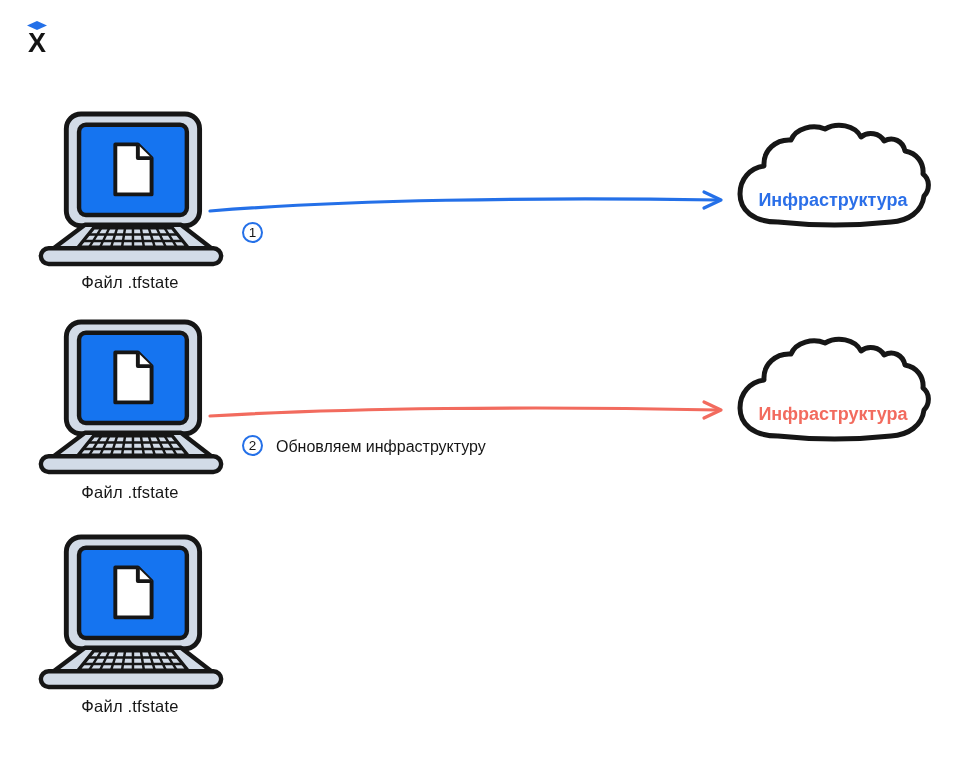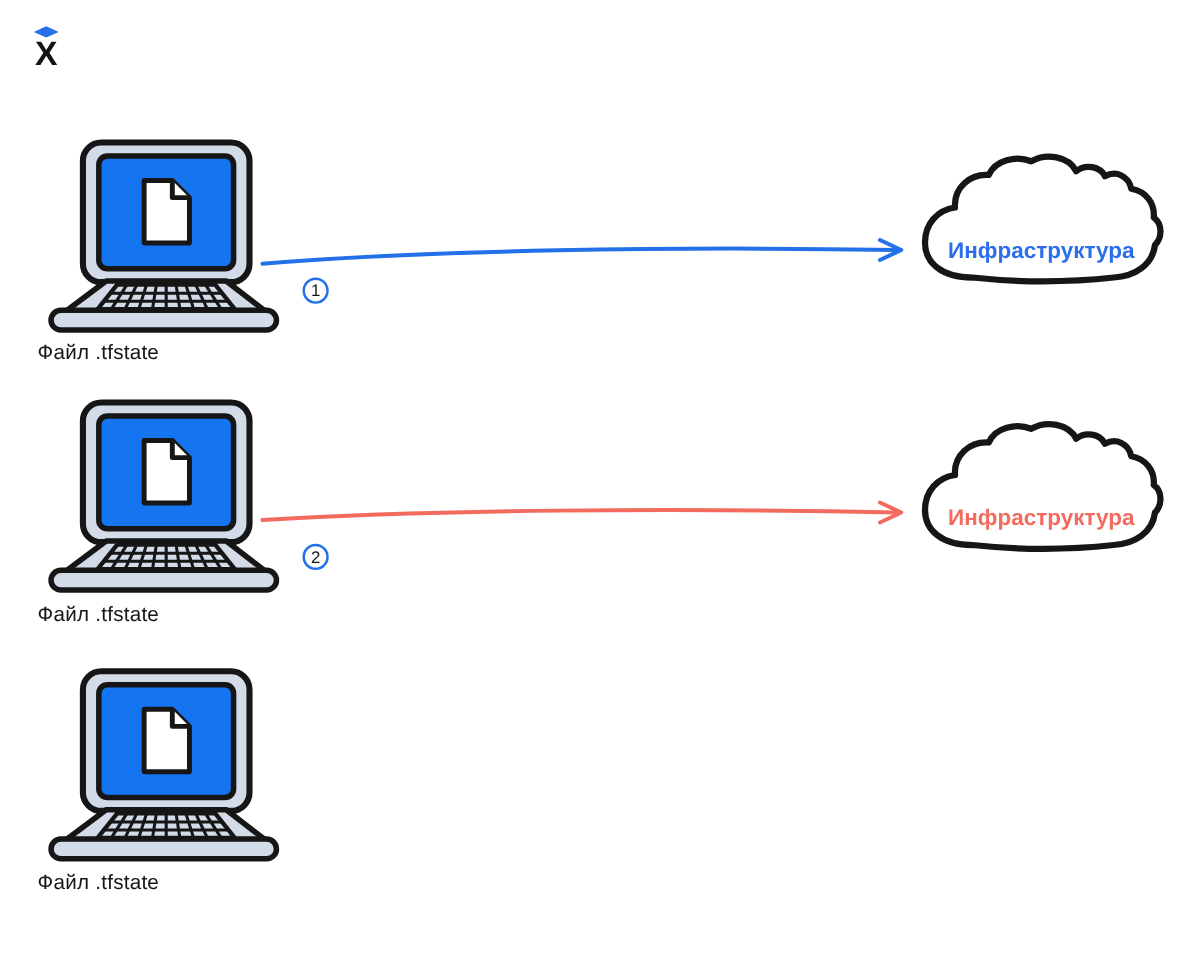--- a/index.html
+++ b/index.html
@@ -11,21 +11,21 @@
     position: relative;
     width: 961px;
     height: 778px;
     background: #ffffff;
     overflow: hidden;
   }
   .abs { position: absolute; }
   .laptop-label {
     position: absolute;
     width: 200px;
-    text-align: left;
+    text-align: center;
     font-size: 16.5px;
     color: #161616;
     letter-spacing: 0.2px;
   }
   .step-badge {
     position: absolute;
     width: 21px;
     height: 21px;
     border-radius: 50%;
     border: 2px solid #2470E8;
@@ -108,20 +108,21 @@
     <use href="#laptop-shape"></use>
   </svg>
   <div class="laptop-label" style="left:30px; top:483px;">Файл .tfstate</div>
 
   <svg class="abs" style="left:205px; top:398px;" width="530" height="34" viewBox="0 0 530 34">
     <path d="M5 18 C140 10, 330 8, 512 12" fill="none" stroke-width="3.2" stroke-linecap="round" stroke="#F26B5E"></path>
     <path d="M499 4 L516 12 L499 20" fill="none" stroke-width="3.2" stroke-linecap="round" stroke-linejoin="round" stroke="#F26B5E"></path>
   </svg>
 
   <div class="step-badge" style="left:242px; top:435px;">2</div>
+  <div class="step-label" style="left:276px; top:437px;">Обновляем инфраструктуру</div>
 
   <svg class="abs" style="left:733px; top:336px;" width="200" height="112" viewBox="0 0 200 112">
     <use href="#cloud-shape"></use>
     <text class="cloud-text" x="100" y="84" text-anchor="middle" fill="#F26B5E">Инфраструктура</text>
   </svg>
 
   <svg class="abs" style="left:33px; top:533px;" width="196" height="157" viewBox="0 0 200 160">
     <use href="#laptop-shape"></use>
   </svg>
   <div class="laptop-label" style="left:30px; top:697px;">Файл .tfstate</div>

